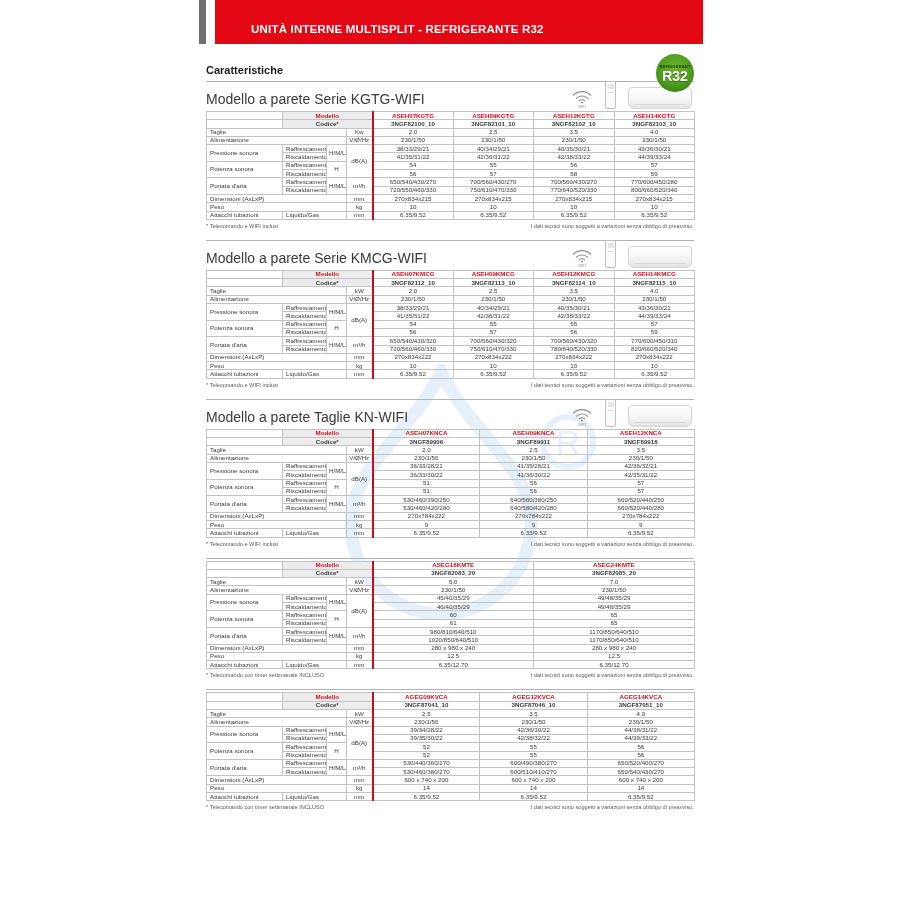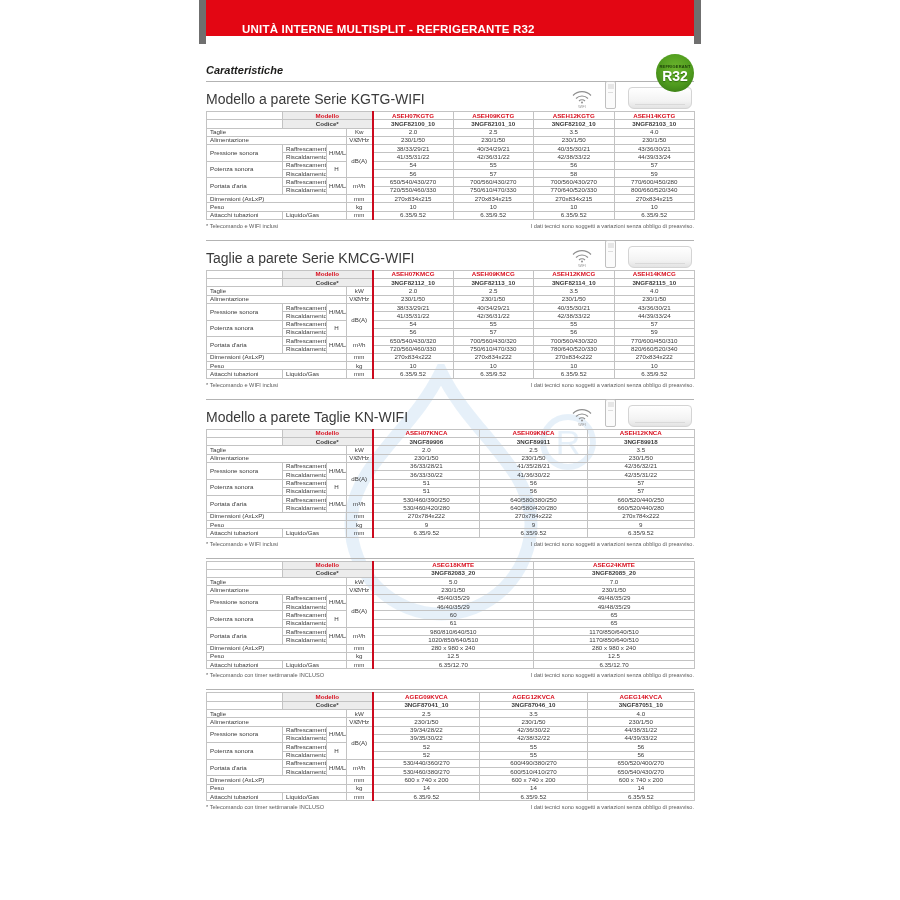--- a/index.html
+++ b/index.html
@@ -1,25 +1,25 @@
 <!DOCTYPE html>
 <html><head>
 <meta charset="utf-8">
 <style>
   html,body{margin:0;padding:0;}
   body{width:900px;height:900px;position:relative;overflow:hidden;background:#ffffff;
        font-family:"Liberation Sans", sans-serif;color:#3a3a3a;}
   .edge{position:absolute;top:0;width:7px;height:44px;background:#6f6f6f;}
   .edge.left{left:199px;}
   .edge.right{left:694px;}
-  .banner{position:absolute;left:206px;top:0;width:488px;height:36px;background:#e30613;}
+  .banner{position:absolute;left:215px;top:0;width:488px;height:44px;background:#e30613;}
   .banner span{display:block;padding:23px 0 0 36px;color:#fff;font-weight:bold;
                font-size:11.5px;letter-spacing:.2px;}
   .content{position:absolute;left:206px;top:44px;width:488px;}
-  .heading{font-weight:bold;font-style:italic;font-size:11px;color:#1d1d1b;margin:20px 0 5px 0;}
+  .heading{font-weight:bold;font-size:11px;color:#1d1d1b;margin:20px 0 5px 0;}
   .r32{position:absolute;right:0;top:10px;width:38px;height:38px;border-radius:50%;
        background:radial-gradient(circle at 50% 38%,#6cb52d 0%,#4f9b1e 55%,#2f6e10 100%);
        display:flex;flex-direction:column;align-items:center;justify-content:center;z-index:5;}
   .r32-top{font-size:4px;color:#1c3d08;font-weight:bold;letter-spacing:.2px;}
   .r32-main{font-size:14px;font-weight:bold;color:#fff;line-height:1;text-shadow:0 1px 1px #2f6e10;}
   .watermark{position:absolute;left:100px;top:320px;opacity:.5;pointer-events:none;z-index:0;}
   .section{position:relative;z-index:1;}
   .sep{border-top:1px solid #b3b3b3;height:0;}
   .section-head{display:flex;justify-content:space-between;align-items:flex-end;height:27px;}
   .section-title{font-size:14px;color:#3a3a3a;padding-bottom:2px;}
@@ -224,21 +224,21 @@
           </tbody>
         </table>
         <div class="footnotes">
           <span>* Telecomando e WIFI inclusi</span>
           <span>I dati tecnici sono soggetti a variazioni senza obbligo di preavviso.</span>
         </div>
       </div>
       <div class="section">
         <div class="sep"></div>
         <div class="section-head">
-          <div class="section-title">Taglie a parete Serie KMCG-WIFI</div>
+          <div class="section-title">Modello a parete Serie KMCG-WIFI</div>
           <div class="icons">
             <span class="icon">
               <svg width="22" height="15" viewBox="0 0 22 15">
                 <path d="M2 6.5 A 12.5 12.5 0 0 1 20 6.5" fill="none" stroke="#8f8f8f" stroke-width="1.1"></path>
                 <path d="M5 9.5 A 8.5 8.5 0 0 1 17 9.5" fill="none" stroke="#8f8f8f" stroke-width="1.1"></path>
                 <path d="M8 12 A 4.2 4.2 0 0 1 14 12" fill="none" stroke="#8f8f8f" stroke-width="1.1"></path>
                 <circle cx="11" cy="13.6" r="1" fill="#8f8f8f"></circle>
               </svg>
               <span class="wifi-lbl">WIFI</span>
             </span>

